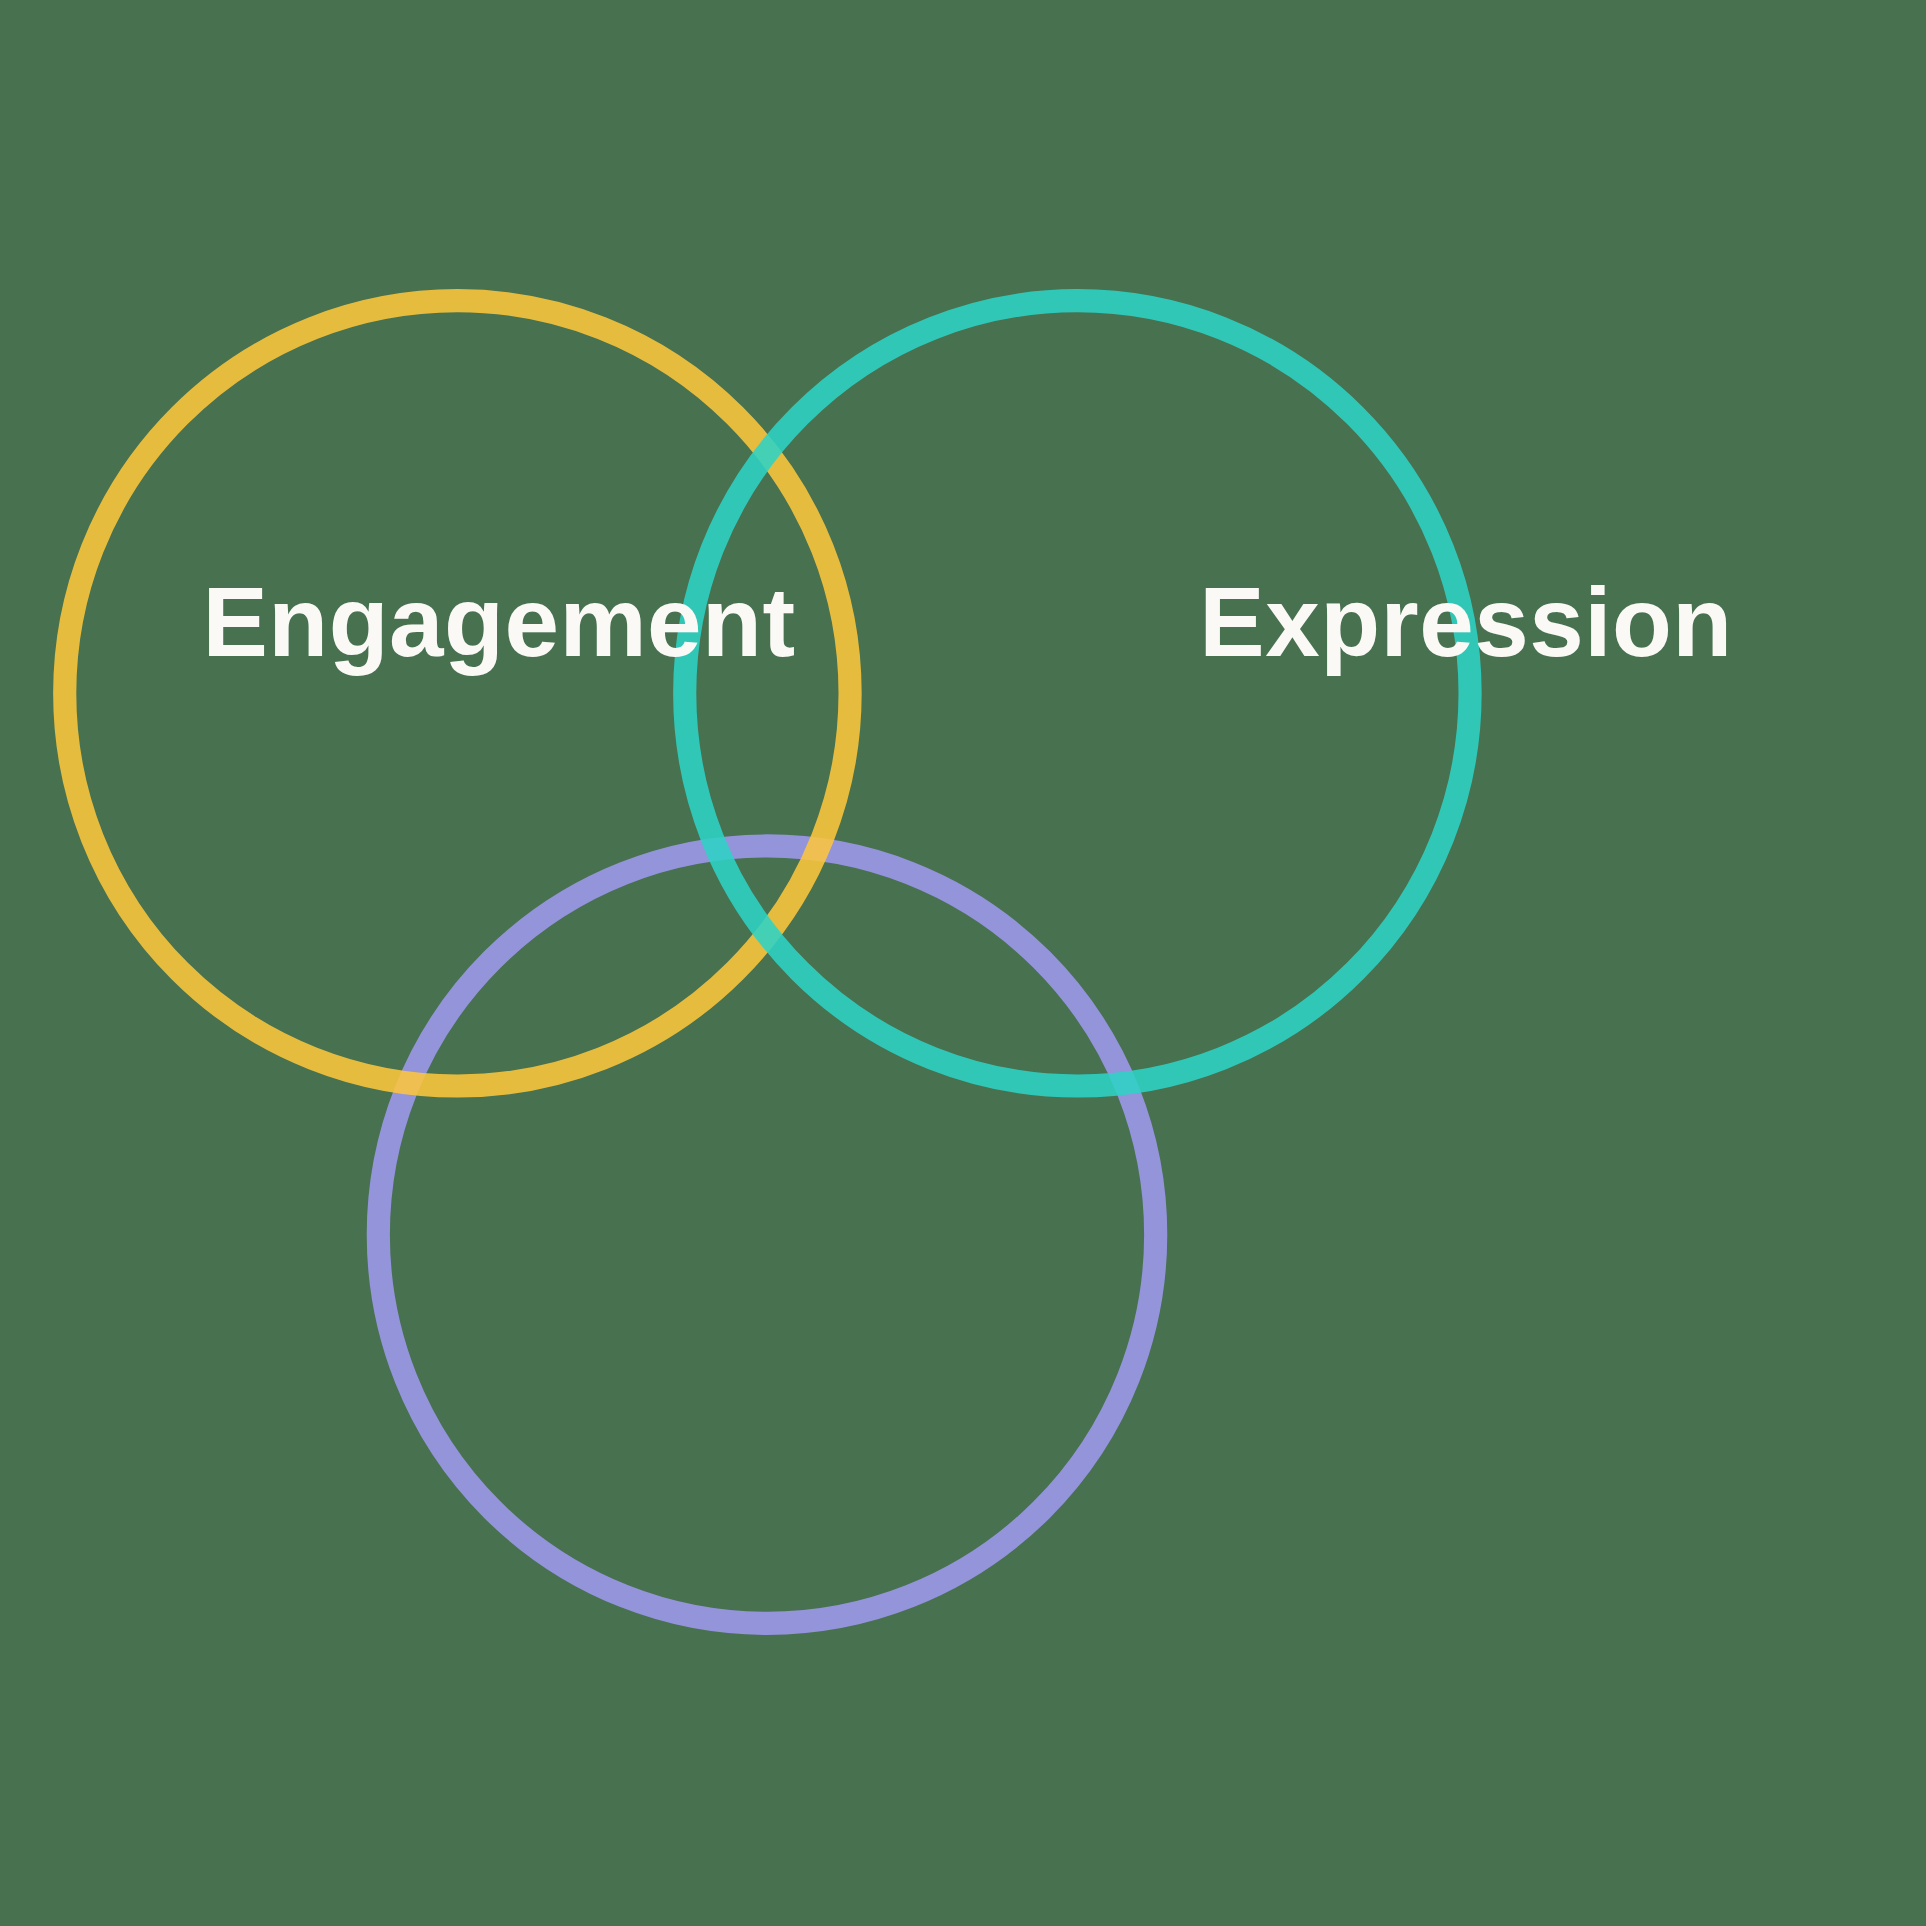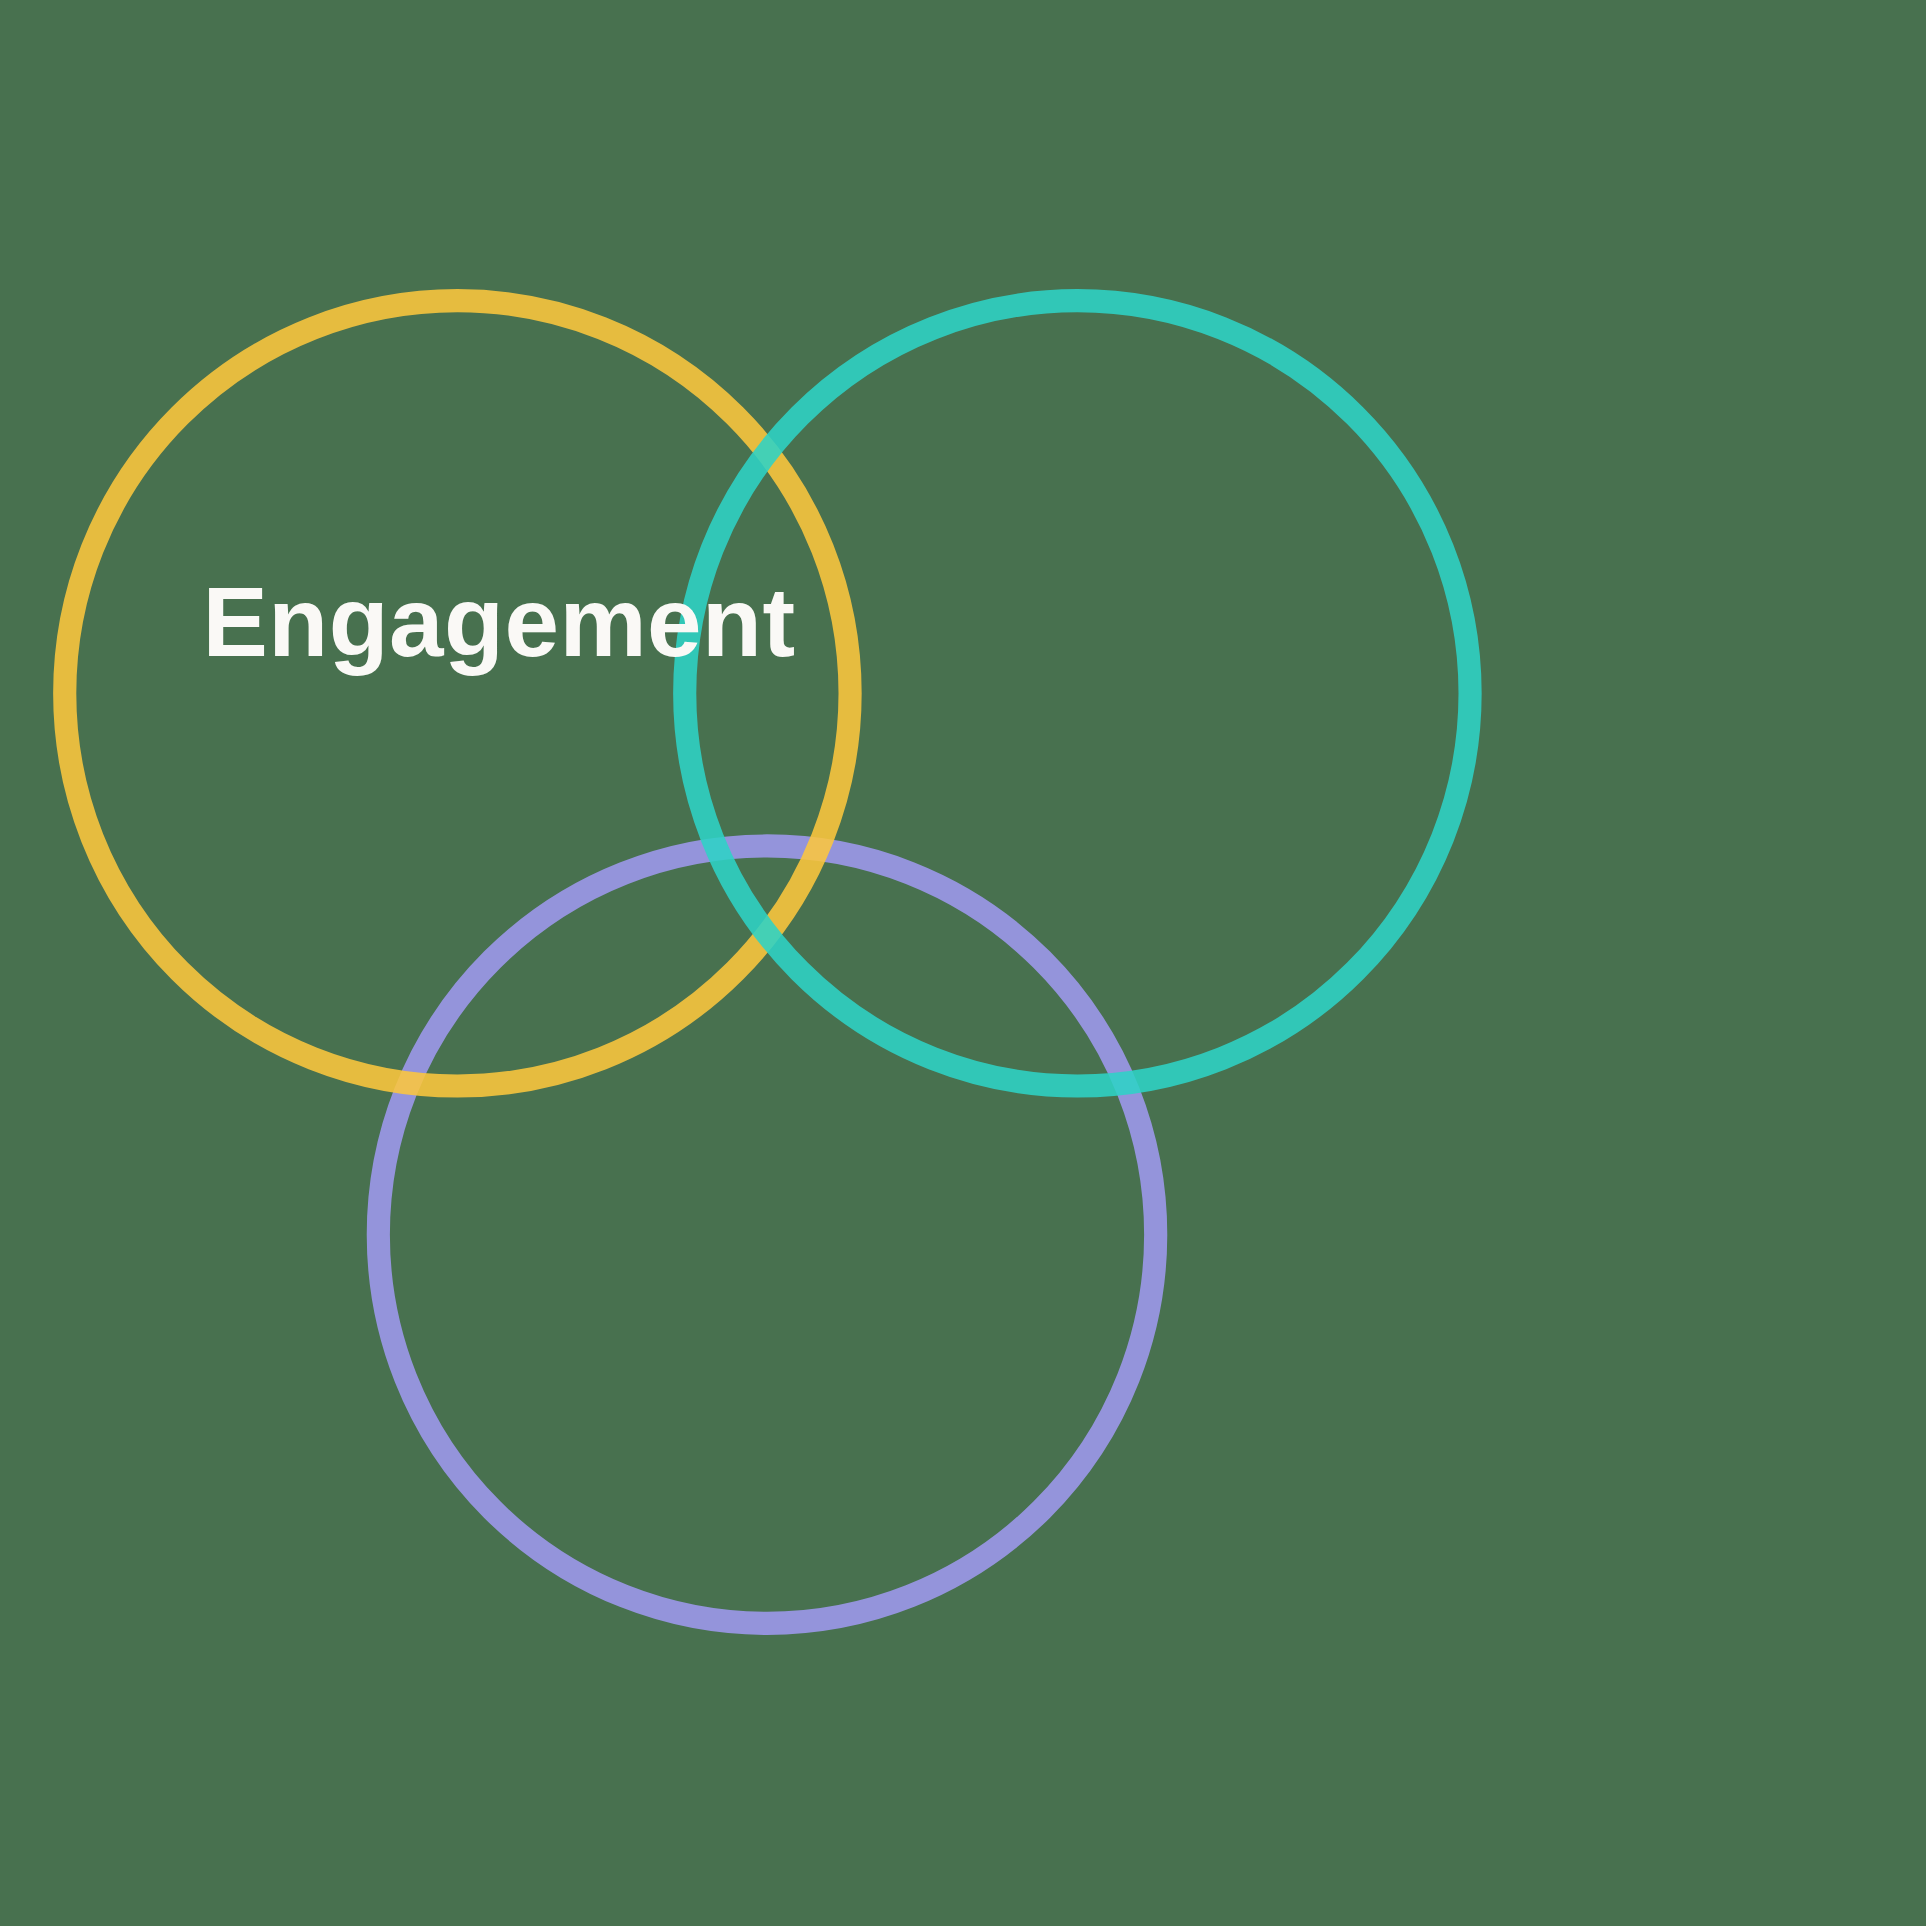--- a/index.html
+++ b/index.html
@@ -47,15 +47,16 @@
 
     <circle cx="1920" cy="2600" r="973" fill="none" stroke-width="58" stroke-opacity="0.88" stroke="#9E98EF"></circle>
 
     <circle cx="1145" cy="1245" r="983" fill="none" stroke-width="58" stroke-opacity="0.88" stroke="#FCC63D"></circle>
 
     <circle cx="2697" cy="1245" r="983" fill="none" stroke-width="58" stroke-opacity="0.88" stroke="#2ED3C6"></circle>
   </svg>
 
   <div class="circle-label label-engagement" style="color: rgb(250, 249, 246);">Engagement</div>
 
+  <div class="circle-label label-expression" style="color: rgb(250, 249, 246);">Expression</div>
 
 </div>
 
 
 </body></html>

